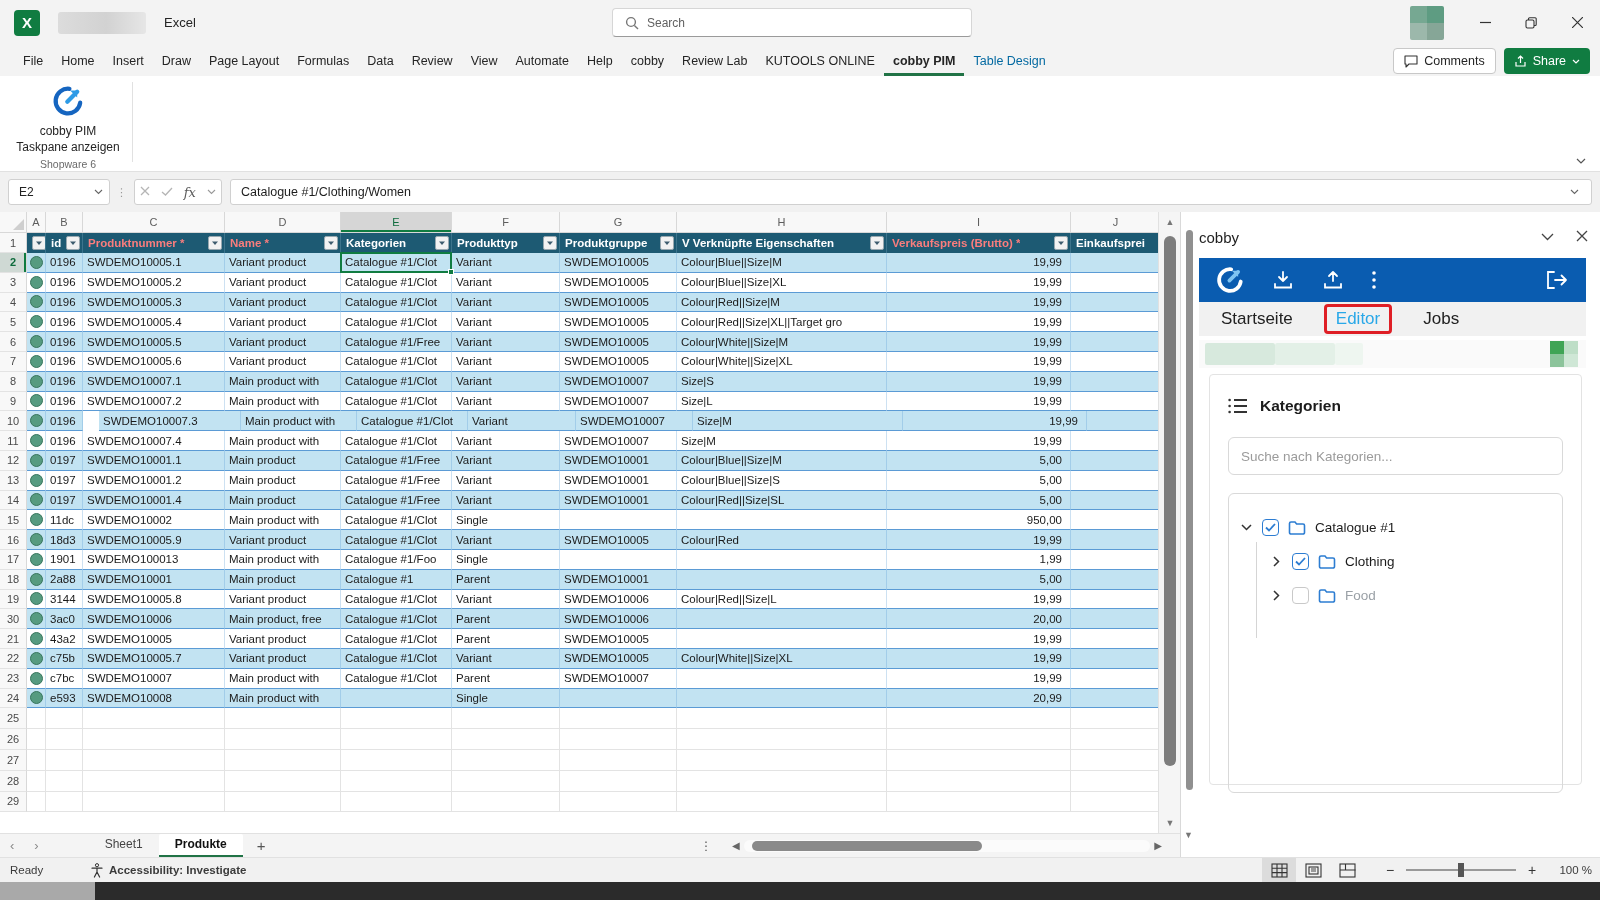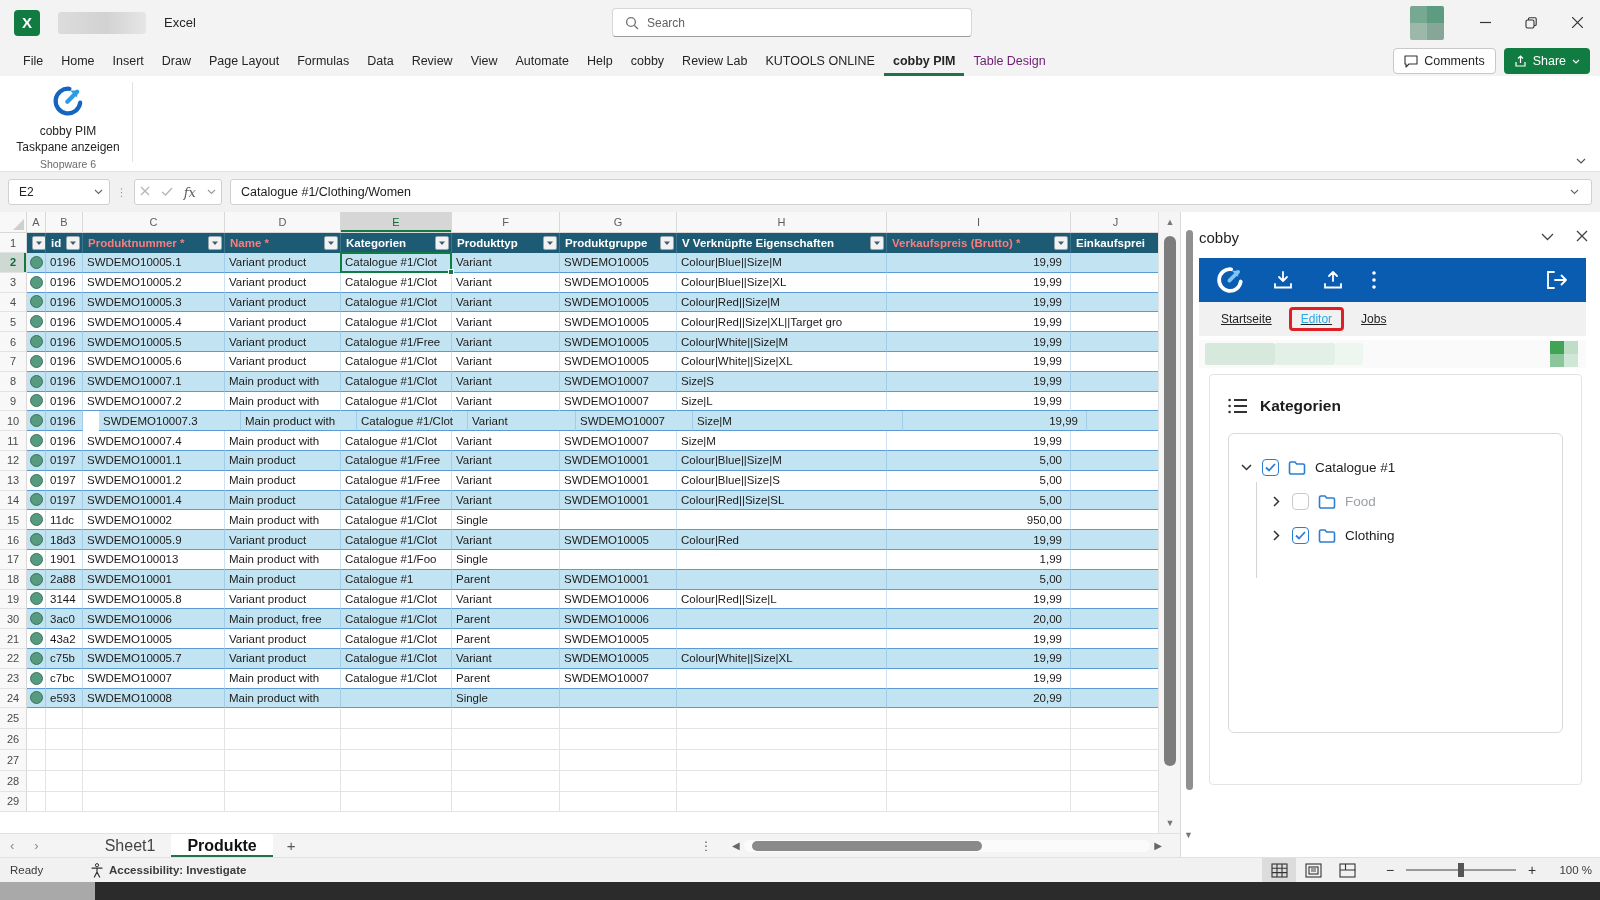--- a/index.html
+++ b/index.html
@@ -17,21 +17,21 @@
   .win-ctrls { position:absolute; right:0; top:0; height:45px; display:flex; align-items:center; }
   .avatar { width:34px; height:34px; margin-right:18px; border-radius:2px; overflow:hidden; display:grid; grid-template-columns:1fr 1fr; grid-template-rows:1fr 1fr; }
   .avatar i:nth-child(1){background:#76a892;} .avatar i:nth-child(2){background:#5e9c82;}
   .avatar i:nth-child(3){background:#9cb8ab;} .avatar i:nth-child(4){background:#86a697;}
   .wbtn { width:46px; height:45px; display:flex; align-items:center; justify-content:center; color:#444; }
 
   
   .ribbontabs { position:absolute; top:45px; left:0; width:1600px; height:31px; background:#f3f3f3; display:flex; align-items:flex-end; padding-left:14px; }
   .rtab { padding:6px 9px 8px; font-size:12.5px; color:#252525; white-space:nowrap; cursor:default; }
   .rtab.active { font-weight:bold; box-shadow:inset 0 -3px 0 #217346; }
-  .rtab.contextual { color:#701a75; }
+  .rtab.contextual { color:#0369a1; }
   .ribbon-right { position:absolute; right:10px; top:48px; display:flex; gap:8px; align-items:center; }
   .comments-btn { height:26px; border:1px solid #c8c8c8; background:#fff; border-radius:4px; display:flex; align-items:center; gap:6px; padding:0 10px; font-size:12.5px; color:#252525; }
   .share-btn { height:26px; background:#107C41; color:#fff; border-radius:4px; display:flex; align-items:center; gap:6px; padding:0 10px; font-size:12.5px; }
 
   
   .ribbon { position:absolute; top:76px; left:0; width:1600px; height:96px; background:#fff; border-bottom:1px solid #e1e1e1; }
   .addin-group { position:absolute; left:6px; top:4px; width:124px; height:86px; display:flex; flex-direction:column; align-items:center; }
   .addin-btn { flex:1; display:flex; flex-direction:column; align-items:center; justify-content:flex-start; padding-top:4px; border-radius:4px; width:100%; }
   .addin-btn .lbl { font-size:12px; color:#252525; text-align:center; line-height:1.35; margin-top:5px; }
   .group-label { font-size:10.5px; color:#6a6a6a; padding:3px 0 4px; }
@@ -69,21 +69,21 @@
   .ecell { height:20.8px; border-right:1px solid #e3e3e3; border-bottom:1px solid #e3e3e3; background:#fff; }
   .active-outline { position:absolute; border:2px solid #107C41; background:transparent; pointer-events:none; }
   .fill-handle { position:absolute; width:6px; height:6px; background:#107C41; border:1px solid #fff; pointer-events:none; }
 
   
   .vscroll { position:absolute; top:212px; left:1158px; width:22px; height:621px; background:#f5f5f5; border-left:1px solid #e1e1e1; }
   .vscroll .arr { width:22px; height:20px; display:flex; align-items:center; justify-content:center; color:#777; font-size:9px; }
   .vthumb { position:absolute; left:5px; width:12px; border-radius:6px; background:#7d7d7d; }
   .tabbar { position:absolute; top:833px; left:0; width:1180px; height:24px; background:#f4f4f4; border-top:1px solid #e1e1e1; display:flex; align-items:center; }
   .navarr { color:#8a8a8a; font-size:13px; padding:0 10px; }
-  .stab { padding:3px 16px; font-size:16px; color:#444; }
+  .stab { padding:3px 16px; font-size:12px; color:#444; }
   .stab.active { background:#fff; font-weight:bold; color:#111; box-shadow:inset 0 -3px 0 #217346; border-radius:2px 2px 0 0; }
   .addsheet { color:#555; font-size:15px; padding:0 14px; }
   .tab-dots { position:absolute; left:700px; color:#555; letter-spacing:1px; }
   .hscroll { position:absolute; left:728px; right:14px; top:4px; height:15px; display:flex; align-items:center; }
   .hscroll .harr { color:#666; font-size:10px; padding:0 4px; }
   .htrack { flex:1; height:12px; background:#fbfbfb; border-radius:6px; position:relative; }
   .hthumb { position:absolute; left:8px; top:1px; width:230px; height:10px; border-radius:5px; background:#8a8a8a; }
 
   
   .statusbar { position:absolute; top:857px; left:0; width:1600px; height:25px; background:#f1f1f1; border-top:1px solid #e1e1e1; display:flex; align-items:center; font-size:11.5px; color:#3b3b3b; }
@@ -103,21 +103,21 @@
   
   .panel { position:absolute; top:212px; left:1180px; width:420px; height:645px; background:#fff; border-left:1px solid #d9d9d9; }
   .pscroll { position:absolute; left:5px; top:18px; width:8px; }
   .pscroll .pthumb { width:7px; border-radius:4px; background:#909090; }
   .pscroll .parr { position:absolute; left:-2px; color:#777; font-size:9px; }
   .phead { position:absolute; left:18px; right:12px; top:10px; height:30px; display:flex; align-items:center; }
   .phead .ptitle { font-size:15px; color:#1f1f1f; }
   .phead .picons { margin-left:auto; display:flex; gap:22px; color:#444; }
   .pbluebar { position:absolute; left:18px; right:14px; top:46px; height:44px; background:#0A5CB0; display:flex; align-items:center; gap:26px; padding:0 16px; }
   .pbluebar .right { margin-left:auto; }
-  .ptabs { position:absolute; left:18px; right:14px; top:90px; height:34px; background:#f1f1f1; display:flex; align-items:center; gap:26px; padding-left:22px; font-size:12px; color:#222;text-decoration:underline; }
+  .ptabs { position:absolute; left:18px; right:14px; top:90px; height:34px; background:#f1f1f1; display:flex; align-items:center; gap:40px; padding-left:22px; font-size:17px; color:#222; }
   .ptab.active { color:#29A8E8; }
   .redbox { border:3px solid #DF1F26; border-radius:4px; padding:2px 9px; margin:0 -9px; }
   .redact-bar { position:absolute; left:18px; right:14px; top:128px; height:28px; background:#fafafa; display:flex; align-items:center; }
   .redact-bar .blk { height:22px; border-radius:2px; }
   .redact-bar .b1 { width:70px; background:#d7e9dd; margin-left:6px; }
   .redact-bar .b2 { width:60px; background:#e3f0e7; }
   .redact-bar .b3 { width:28px; background:#eef6f0; }
   .sq { margin-left:auto; margin-right:8px; width:28px; height:26px; display:grid; grid-template-columns:1fr 1fr; grid-template-rows:1fr 1fr; }
   .sq i:nth-child(1){background:#3FA455;} .sq i:nth-child(2){background:#bedec7;}
   .sq i:nth-child(3){background:#8cc49b;} .sq i:nth-child(4){background:#cfe7d6;}
@@ -896,69 +896,72 @@
     <div class="pcard">
       <div class="kat-head">
         <svg width="20" height="16" viewBox="0 0 20 16">
             <circle cx="1.6" cy="2" r="1.3" fill="#333"></circle>
             <circle cx="1.6" cy="8" r="1.3" fill="#333"></circle>
             <circle cx="1.6" cy="14" r="1.3" fill="#333"></circle>
             <path d="M6 2h13M6 8h13M6 14h13" stroke="#333" stroke-width="2"></path>
           </svg>
         <span>Kategorien</span>
       </div>
+      <div class="ksearch">
+        <span>Suche nach Kategorien...</span>
+      </div>
       <div class="ktree" id="ktree">
         <div class="guide"></div>
       <div class="trow" style="padding-left: 0px;">
             <div class="chev">
               <svg width="11" height="7" viewBox="0 0 11 7">
                 <path d="M1 1l4.5 4.5L10 1" fill="none" stroke="#333" stroke-width="1.5"></path>
               </svg>
             </div>
             <div class="cb on">
               <svg width="11" height="9" viewBox="0 0 11 9">
                 <path d="M1 4.5l3 3L10 1" fill="none" stroke="#2D7DD2" stroke-width="1.8"></path>
               </svg>
             </div>
             <div style="display: flex;">
               <svg width="18" height="15" viewBox="0 0 18 15">
                 <path d="M1.5 3.5a1.5 1.5 0 0 1 1.5-1.5h4l1.6 2H15a1.5 1.5 0 0 1 1.5 1.5v7A1.5 1.5 0 0 1 15 14H3a1.5 1.5 0 0 1-1.5-1.5z" fill="none" stroke="#2D7DD2" stroke-width="1.6"></path>
               </svg>
             </div>
             <div class="tlabel">Catalogue #1</div>
           </div>
-          <div class="trow muted" style="padding-left: 30px;">
-            <div class="chev">
-              <svg width="7" height="11" viewBox="0 0 7 11">
-                <path d="M1 1l4.5 4.5L1 10" fill="none" stroke="#333" stroke-width="1.5"></path>
-              </svg>
-            </div>
-            <div class="cb"></div>
-            <div style="display: flex;">
-              <svg width="18" height="15" viewBox="0 0 18 15">
-                <path d="M1.5 3.5a1.5 1.5 0 0 1 1.5-1.5h4l1.6 2H15a1.5 1.5 0 0 1 1.5 1.5v7A1.5 1.5 0 0 1 15 14H3a1.5 1.5 0 0 1-1.5-1.5z" fill="none" stroke="#2D7DD2" stroke-width="1.6"></path>
-              </svg>
-            </div>
-            <div class="tlabel">Food</div>
-          </div>
           <div class="trow" style="padding-left: 30px;">
             <div class="chev">
               <svg width="7" height="11" viewBox="0 0 7 11">
                 <path d="M1 1l4.5 4.5L1 10" fill="none" stroke="#333" stroke-width="1.5"></path>
               </svg>
             </div>
             <div class="cb on">
               <svg width="11" height="9" viewBox="0 0 11 9">
                 <path d="M1 4.5l3 3L10 1" fill="none" stroke="#2D7DD2" stroke-width="1.8"></path>
               </svg>
             </div>
             <div style="display: flex;">
               <svg width="18" height="15" viewBox="0 0 18 15">
                 <path d="M1.5 3.5a1.5 1.5 0 0 1 1.5-1.5h4l1.6 2H15a1.5 1.5 0 0 1 1.5 1.5v7A1.5 1.5 0 0 1 15 14H3a1.5 1.5 0 0 1-1.5-1.5z" fill="none" stroke="#2D7DD2" stroke-width="1.6"></path>
               </svg>
             </div>
             <div class="tlabel">Clothing</div>
           </div>
+          <div class="trow muted" style="padding-left: 30px;">
+            <div class="chev">
+              <svg width="7" height="11" viewBox="0 0 7 11">
+                <path d="M1 1l4.5 4.5L1 10" fill="none" stroke="#333" stroke-width="1.5"></path>
+              </svg>
+            </div>
+            <div class="cb"></div>
+            <div style="display: flex;">
+              <svg width="18" height="15" viewBox="0 0 18 15">
+                <path d="M1.5 3.5a1.5 1.5 0 0 1 1.5-1.5h4l1.6 2H15a1.5 1.5 0 0 1 1.5 1.5v7A1.5 1.5 0 0 1 15 14H3a1.5 1.5 0 0 1-1.5-1.5z" fill="none" stroke="#2D7DD2" stroke-width="1.6"></path>
+              </svg>
+            </div>
+            <div class="tlabel">Food</div>
+          </div>
         </div>
     </div>
   </div>
 
 </div>
 
 </body></html>

